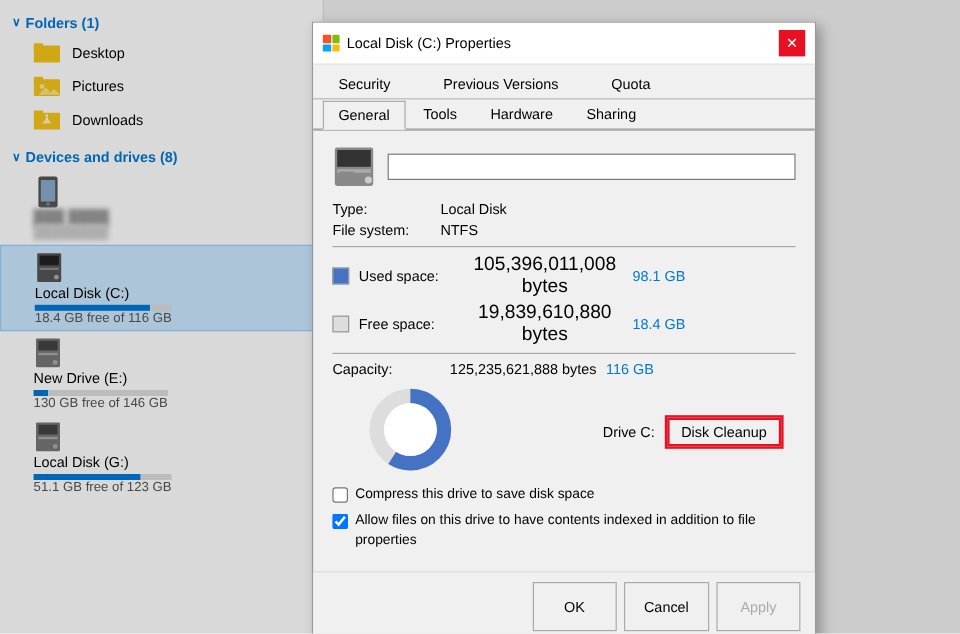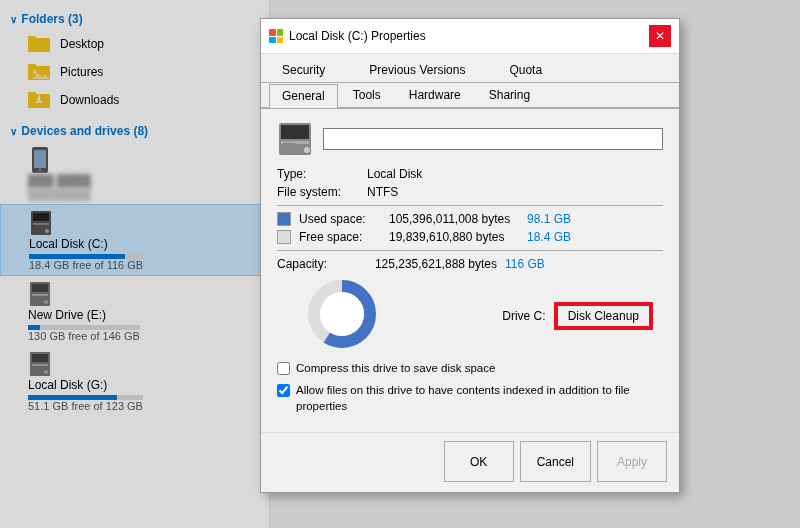--- a/index.html
+++ b/index.html
@@ -215,22 +215,22 @@
       border: 1px solid #999;
       margin-right: 8px;
       flex-shrink: 0;
     }
     .space-label {
       width: 90px;
       font-size: 12px;
     }
     .space-bytes {
       width: 130px;
-      font-size: 12px;
-      text-align: left;
+      font-size: 16px;
+      text-align: center;
     }
     .space-gb {
       font-size: 12px;
       color: #0078d7;
       margin-left: 8px;
       width: 50px;
     }
 
     .separator {
       border: none;
@@ -330,21 +330,21 @@
       outline: 2px solid #e81123;
     }
   </style>
 </head>
 <body>
 
 <div class="explorer-bg">
 
   <div class="explorer-section-header">
     <span class="chevron">∨</span>
-    <span>Folders (3)</span>
+    <span>Folders (1)</span>
   </div>
 
   <div class="folder-item">
     <svg class="folder-icon" viewBox="0 0 24 20">
       <rect x="0" y="4" width="22" height="14" rx="1" fill="#f5c518"></rect>
       <rect x="0" y="4" width="8" height="4" rx="1" fill="#f5c518"></rect>
       <rect x="0" y="2" width="8" height="4" rx="1" fill="#f5c518"></rect>
     </svg>
     <span>Desktop</span>
   </div>

